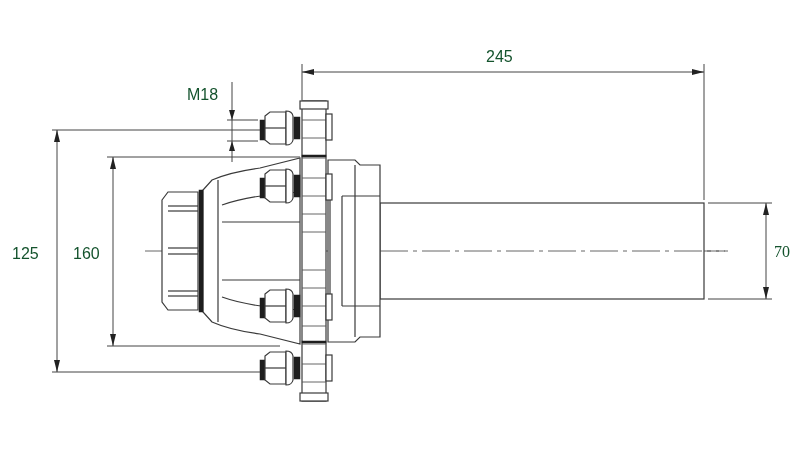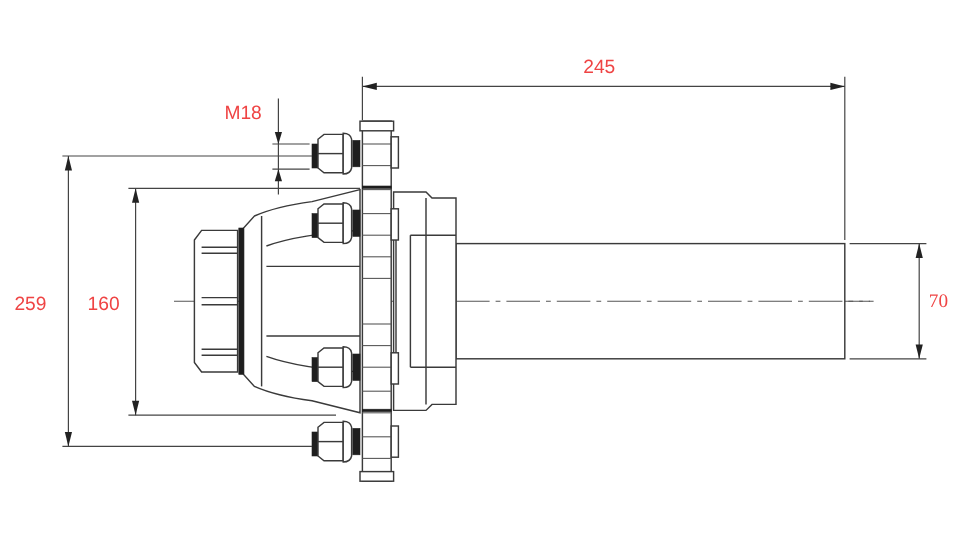--- a/index.html
+++ b/index.html
@@ -5,21 +5,21 @@
   html, body { margin:0; padding:0; background:#ffffff; }
   body { width:800px; height:450px; overflow:hidden; position:relative; font-family:"Liberation Sans", sans-serif; }
   svg { position:absolute; left:0; top:0; }
   .ln { stroke:#3a3a3a; stroke-width:1.2; fill:none; }
   .thin { stroke:#555; stroke-width:0.9; fill:none; }
   .part { stroke:#3a3a3a; stroke-width:1.2; fill:#ffffff; }
   .dark { fill:#1e1e1e; stroke:#1e1e1e; stroke-width:0.5; }
   .center { stroke:#555; stroke-width:0.9; stroke-dasharray:28 5 4 5; fill:none; }
   .dim { stroke:#444; stroke-width:1; fill:none; }
   .arrow { fill:#222; stroke:none; }
-  .label { position:absolute; font-size:16px; color:#ef4444; line-height:1; white-space:nowrap; }
+  .label { position:absolute; font-size:16px; color:#14532d; line-height:1; white-space:nowrap; }
 </style>
 </head>
 <body>
 
 <svg width="800" height="450" viewBox="0 0 800 450">
 
   <line class="center" x1="145" y1="251" x2="730" y2="251"></line>
 
   <rect class="part" x="380" y="203" width="324" height="96"></rect>
   <line class="center" x1="380" y1="251" x2="725" y2="251"></line>
@@ -148,15 +148,15 @@
     <line class="dim" x1="708" y1="203" x2="772" y2="203"></line>
     <line class="dim" x1="708" y1="299" x2="772" y2="299"></line>
     <line class="dim" x1="766" y1="203" x2="766" y2="299"></line>
     <polygon class="arrow" points="766,203 763,215 769,215"></polygon>
     <polygon class="arrow" points="766,299 763,287 769,287"></polygon>
   </g>
 </svg>
 
 <div class="label" style="left:486px; top:49px;">245</div>
 <div class="label" style="left:187px; top:87px;text-align:right;">M18</div>
-<div class="label" style="left:12px; top:246px;">259</div>
+<div class="label" style="left:12px; top:246px;">125</div>
 <div class="label" style="left:73px; top:246px;">160</div>
 <div class="label" style="left:774px; top:244px;font-family:Liberation Serif, serif;">70</div>
 
 </body></html>

